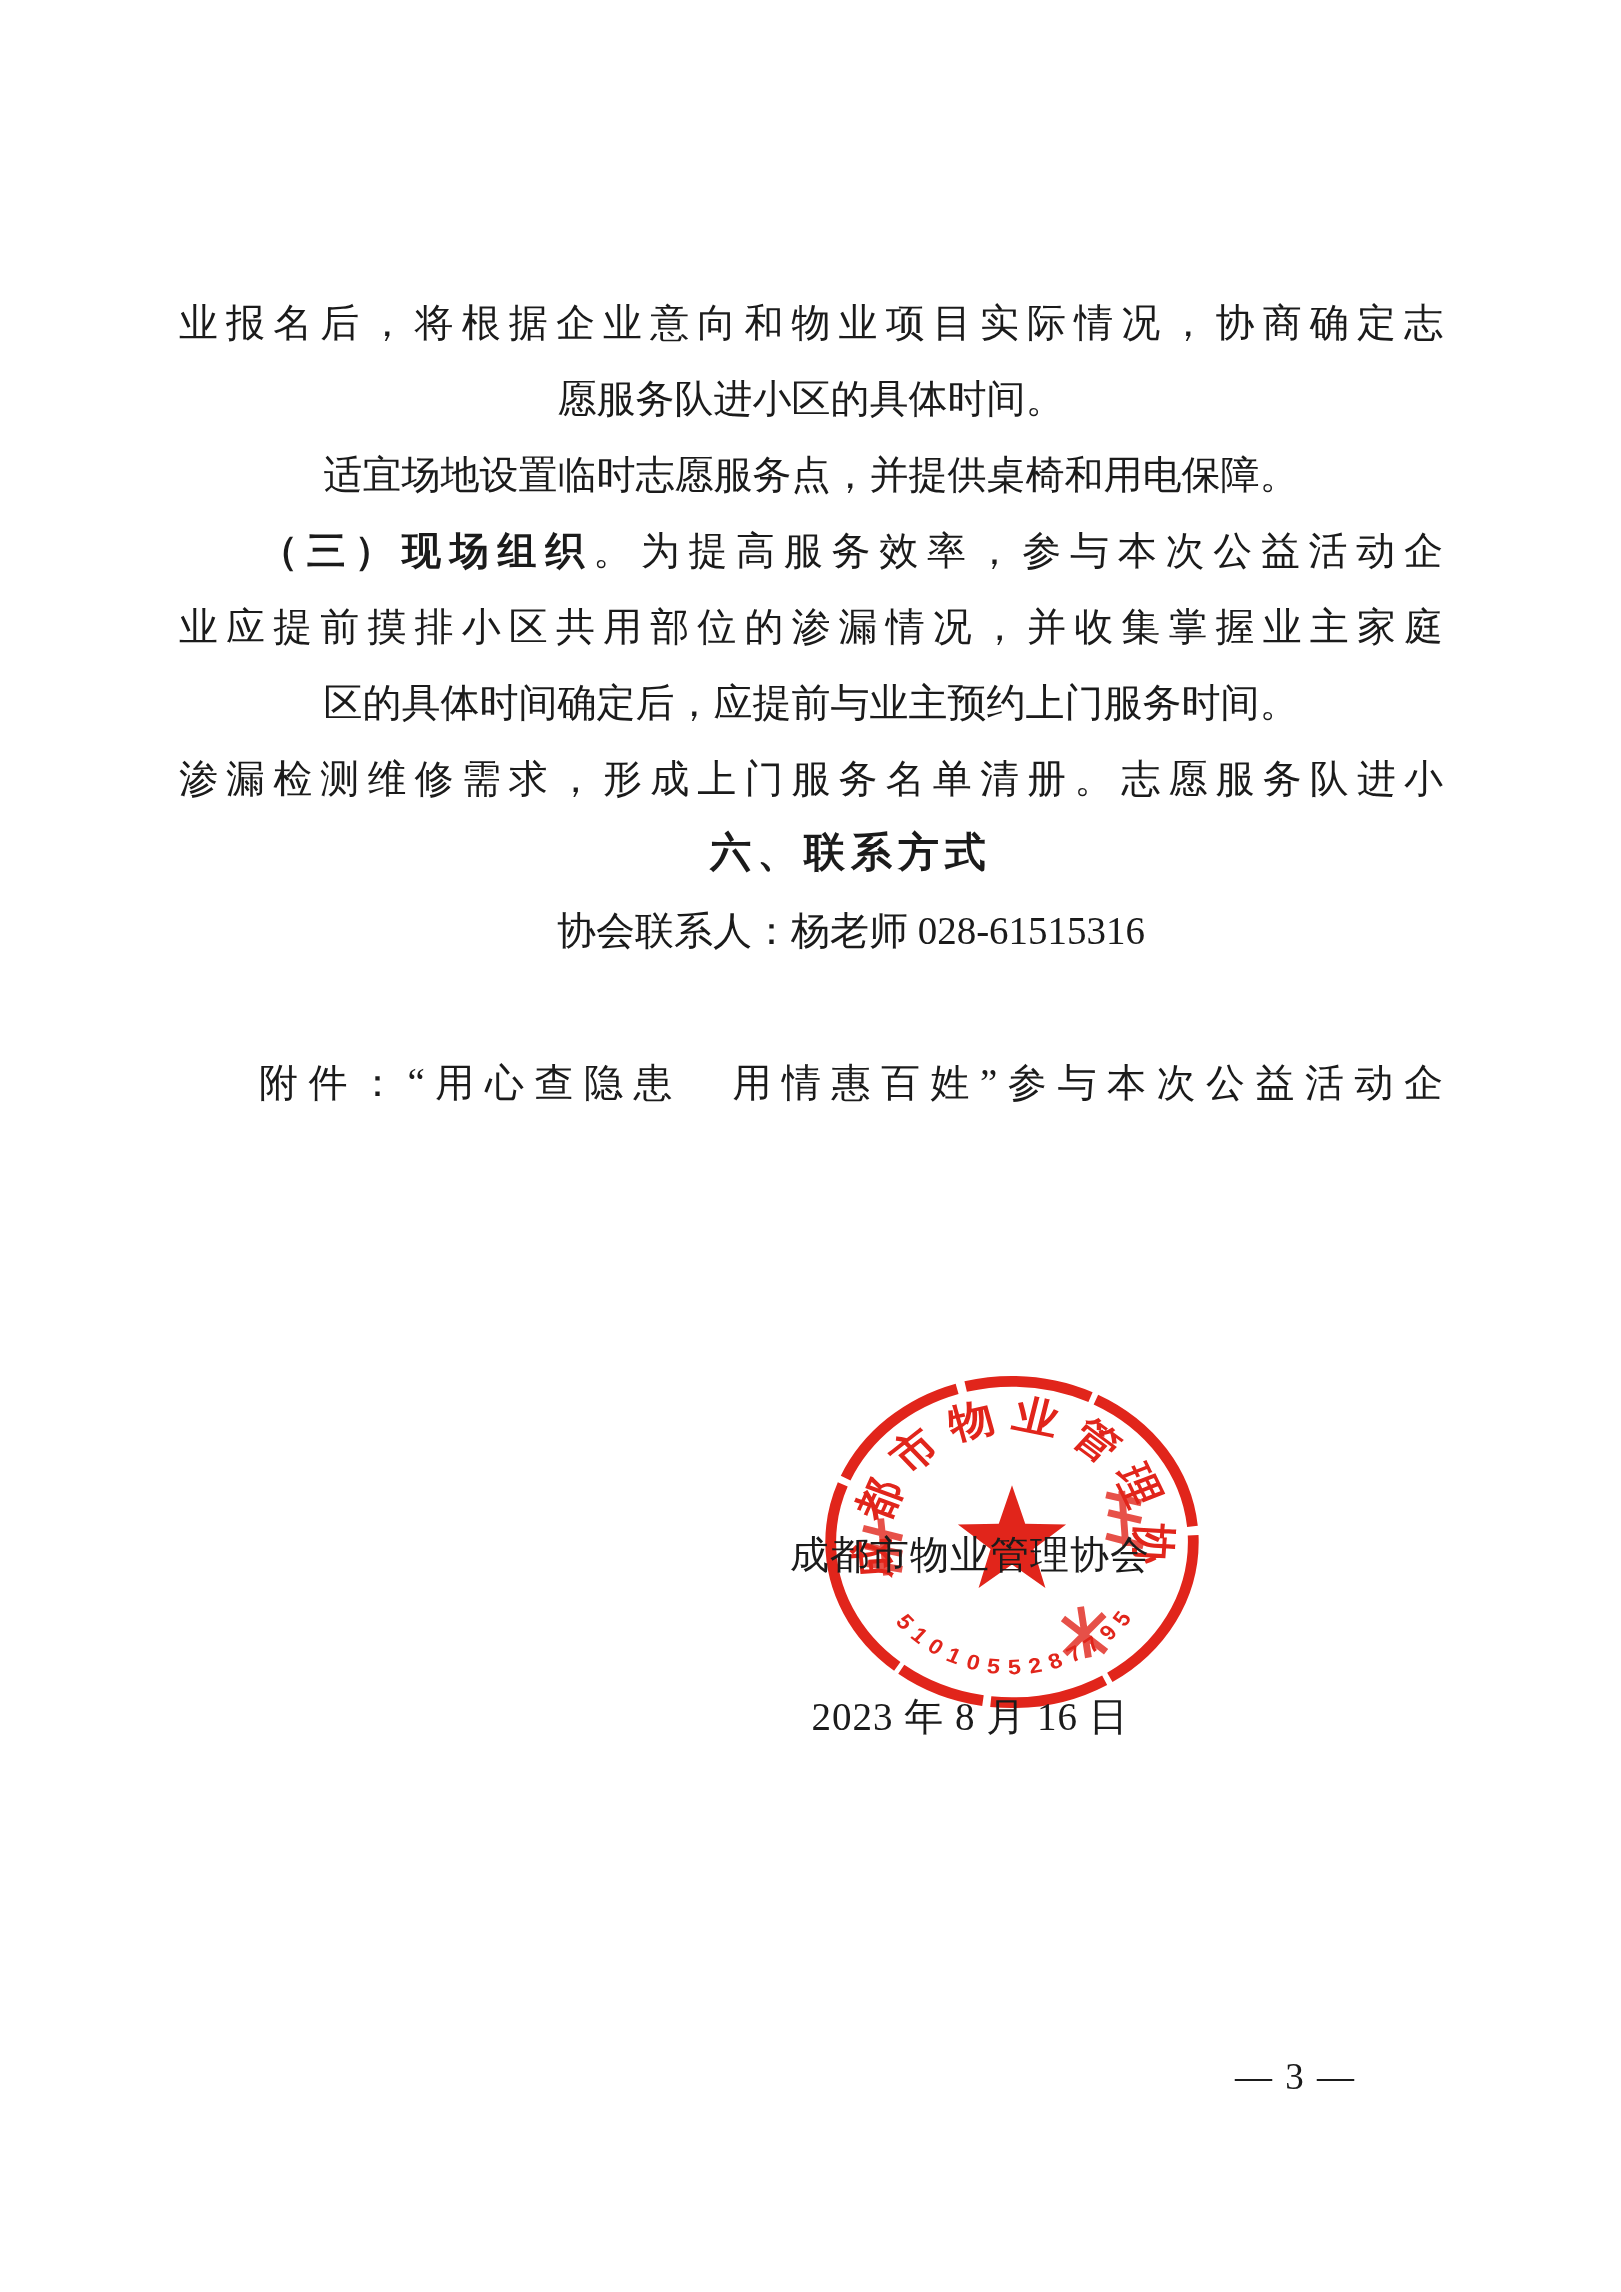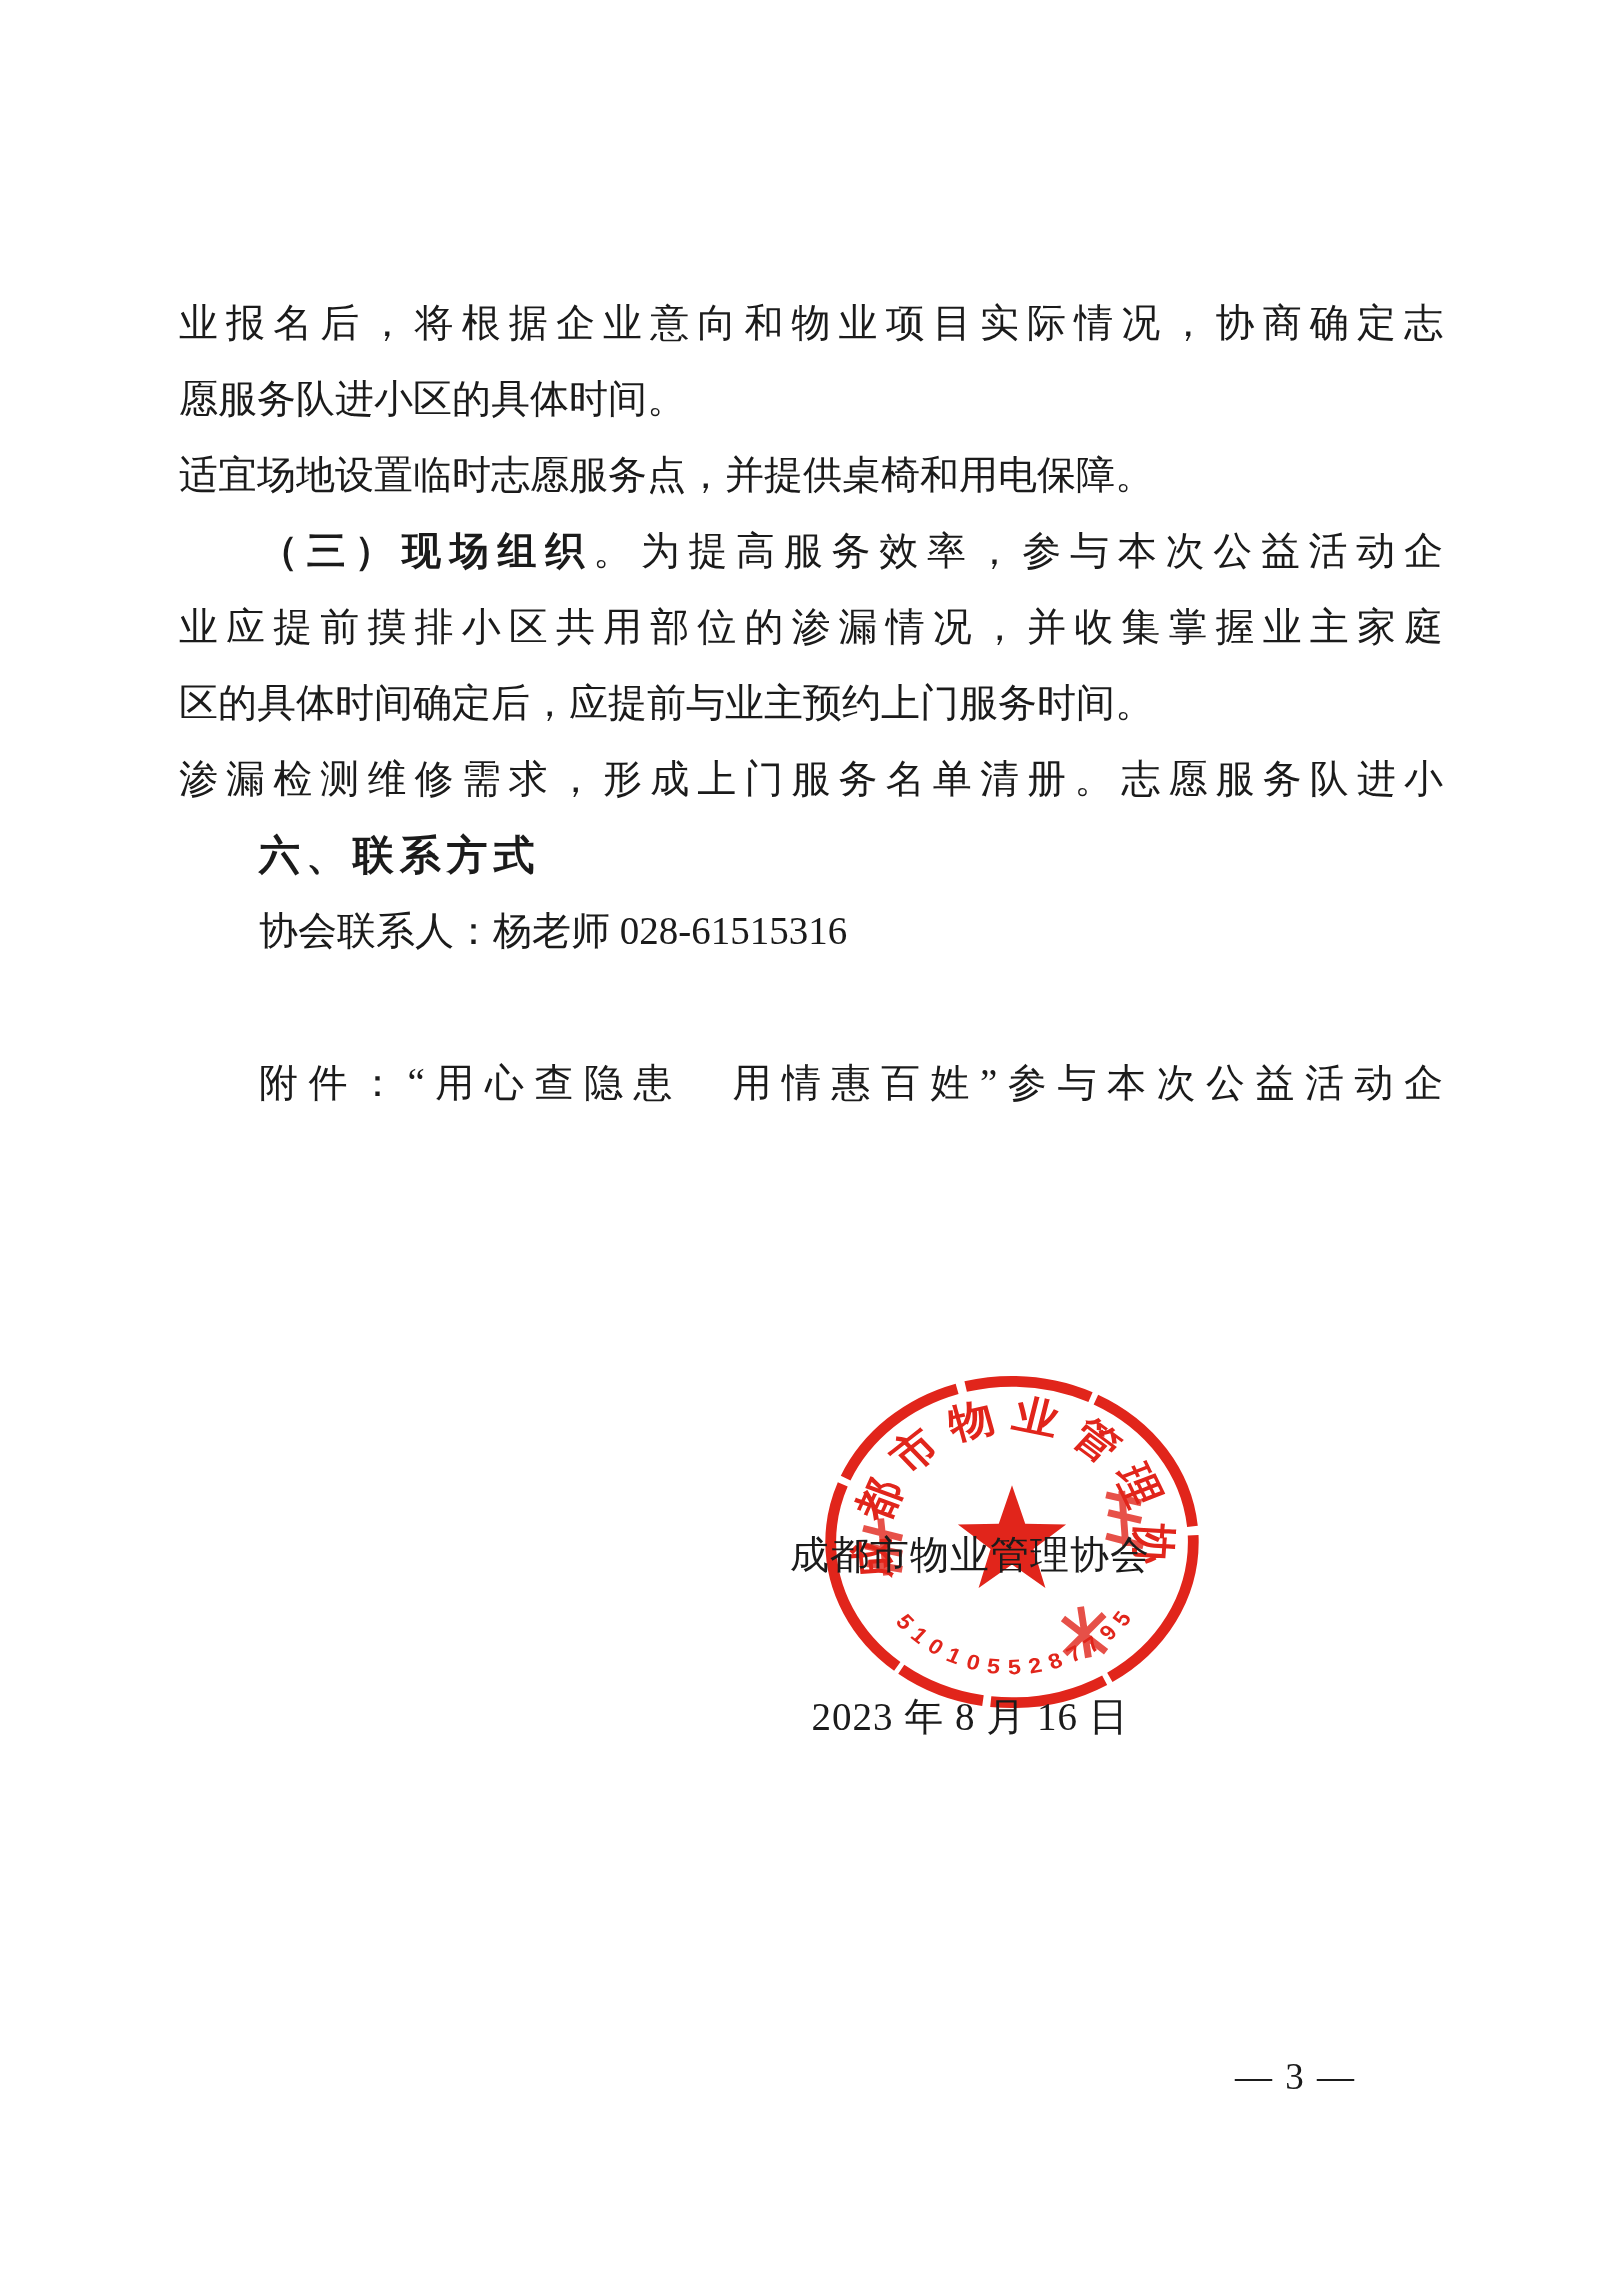--- a/index.html
+++ b/index.html
@@ -18,32 +18,32 @@
   }
   .text-block{
     position:absolute;
     left:179px;top:285px;width:1264px;
   }
   .line{
     height:76px;
     line-height:76px;
     font-size:39px;
     white-space:pre-wrap;
-    text-align:left;
+    text-align:center;
   }
   .line.justify{
     text-align:justify;
     text-align-last:justify;
     text-justify:inter-character;
   }
   .line.indent{padding-left:80px;}
   .line.blank{height:76px;}
   .line .seg.bold{font-weight:700;}
   .line.heading{
-    font-family:Liberation Sans, sans-serif;
+    font-family:Liberation Mono, monospace;
     font-weight:700;
     font-size:41px;
     letter-spacing:5.9px;
   }
   .seal-wrap{
     position:absolute;
     left:806px;top:1346px;
     width:412px;height:392px;
     z-index:1;
   }

